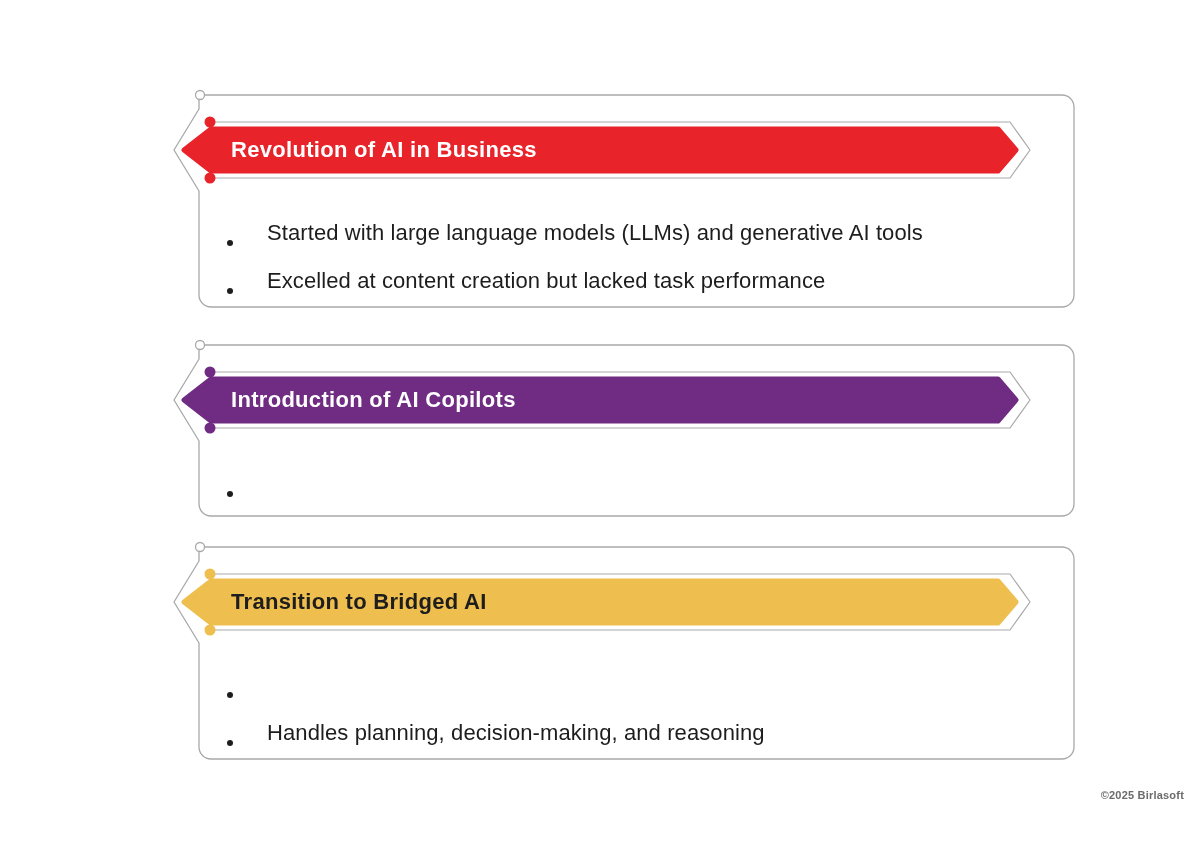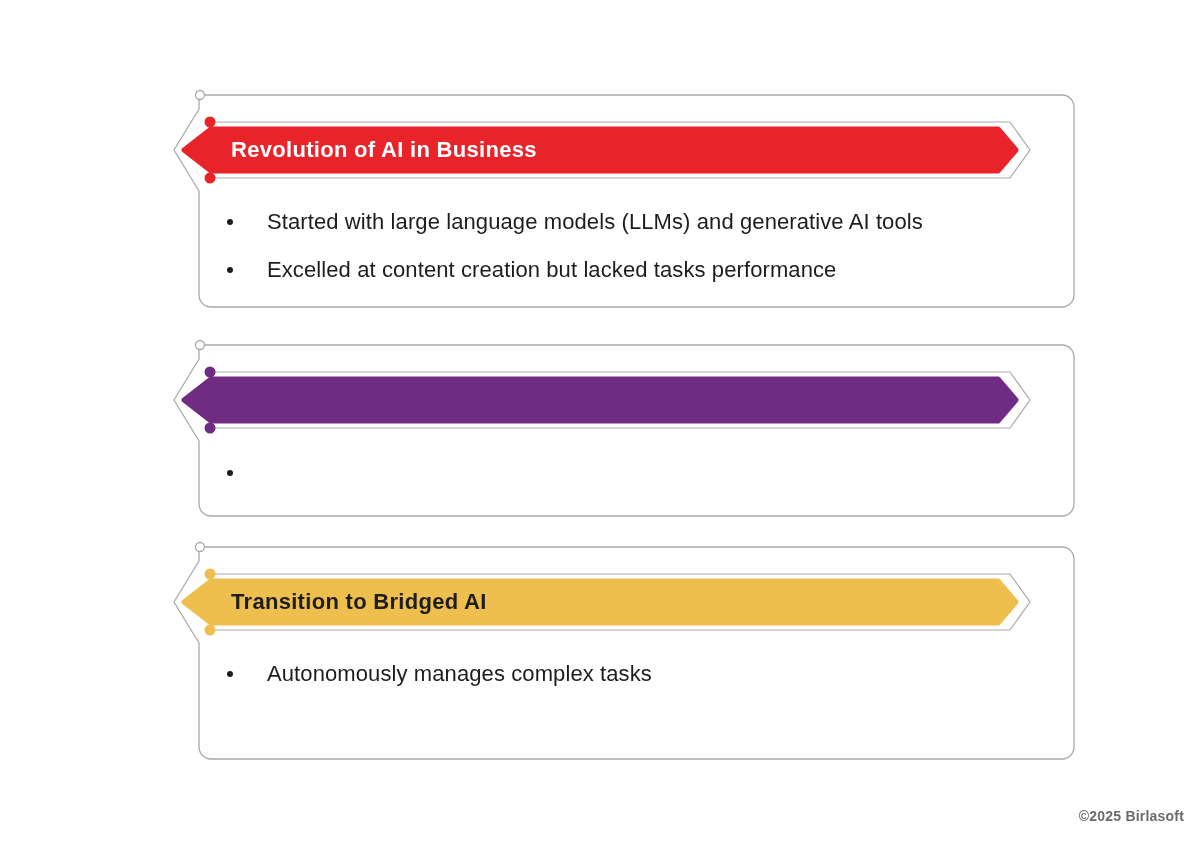--- a/index.html
+++ b/index.html
@@ -67,42 +67,42 @@
     white-space: nowrap;
   }
   .bullets {
     position: absolute;
     left: 63px;
     top: 113px;
     width: 830px;
   }
   .bullet-row {
     display: flex;
-    align-items: center;
+    align-items: flex-end;
     height: 48px;
   }
   .bullet-dot {
     width: 6px;
     height: 6px;
     border-radius: 50%;
     background: #1d1d1d;
     margin-right: 34px;
     flex: 0 0 auto;
   }
   .bullet-text {
     font-size: 22px;
     color: #1d1d1d;
     letter-spacing: 0.1px;
     white-space: nowrap;
   }
   .footer-note {
     position: absolute;
     right: 40px;
-    top: 808px;
-    font-size: 14px;
+    top: 789px;
+    font-size: 11px;
     font-weight: 600;
     color: #6b6b6b;
     letter-spacing: 0.2px;
   }
 </style>
 </head>
 <body>
 
 <div class="stage">
 
@@ -118,36 +118,37 @@
       <circle class="corner-node" cx="36" cy="10" r="4.5"></circle>
     </svg>
     <div class="banner-title">Revolution of AI in Business</div>
     <div class="bullets">
       <div class="bullet-row">
         <span class="bullet-dot"></span>
         <span class="bullet-text">Started with large language models (LLMs) and generative AI tools</span>
       </div>
       <div class="bullet-row">
         <span class="bullet-dot"></span>
-        <span class="bullet-text">Excelled at content creation but lacked tasks performance</span>
+        <span class="bullet-text">Excelled at content creation but lacked task performance</span>
       </div>
     </div>
   </div>
 
   <div class="card card-2">
     <svg width="920" height="192" viewBox="0 0 920 192">
       <path class="border-path" d="M 36 10 H 898 A 12 12 0 0 1 910 22 V 169 A 12 12 0 0 1 898 181 H 47 A 12 12 0 0 1 35 169 V 106 L 10 65 L 35 24 L 35 10 Z"></path>
       <path class="ribbon-outline" d="M 46 37 H 846 L 866 65 L 846 93 H 46"></path>
       <g fill="#6f2c82">
         <path class="ribbon-shape" d="M 20 65 L 47 44 H 834 L 852 65 L 834 86 H 47 Z" stroke="#6f2c82"></path>
         <circle cx="46" cy="37" r="5.5"></circle>
         <circle cx="46" cy="93" r="5.5"></circle>
       </g>
       <circle class="corner-node" cx="36" cy="10" r="4.5"></circle>
     </svg>
+    <div class="banner-title">Introduction of AI Copilots</div>
     <div class="bullets" style="top:114px;">
       <div class="bullet-row">
         <span class="bullet-dot"></span>
       </div>
     </div>
   </div>
 
   <div class="card card-3">
     <svg width="920" height="232" viewBox="0 0 920 232">
       <path class="border-path" d="M 36 10 H 898 A 12 12 0 0 1 910 22 V 210 A 12 12 0 0 1 898 222 H 47 A 12 12 0 0 1 35 210 V 106 L 10 65 L 35 24 L 35 10 Z"></path>
@@ -156,20 +157,23 @@
         <path class="ribbon-shape" d="M 20 65 L 47 44 H 834 L 852 65 L 834 86 H 47 Z" stroke="#eebe4e"></path>
         <circle cx="46" cy="37" r="5.5"></circle>
         <circle cx="46" cy="93" r="5.5"></circle>
       </g>
       <circle class="corner-node" cx="36" cy="10" r="4.5"></circle>
     </svg>
     <div class="banner-title">Transition to Bridged AI</div>
     <div class="bullets">
       <div class="bullet-row">
         <span class="bullet-dot"></span>
-        <span class="bullet-text">Autonomously manages complex tasks</span>
+      </div>
+      <div class="bullet-row">
+        <span class="bullet-dot"></span>
+        <span class="bullet-text">Handles planning, decision-making, and reasoning</span>
       </div>
     </div>
   </div>
 
   <div class="footer-note">©2025 Birlasoft</div>
 
 </div>
 
 </body></html>

